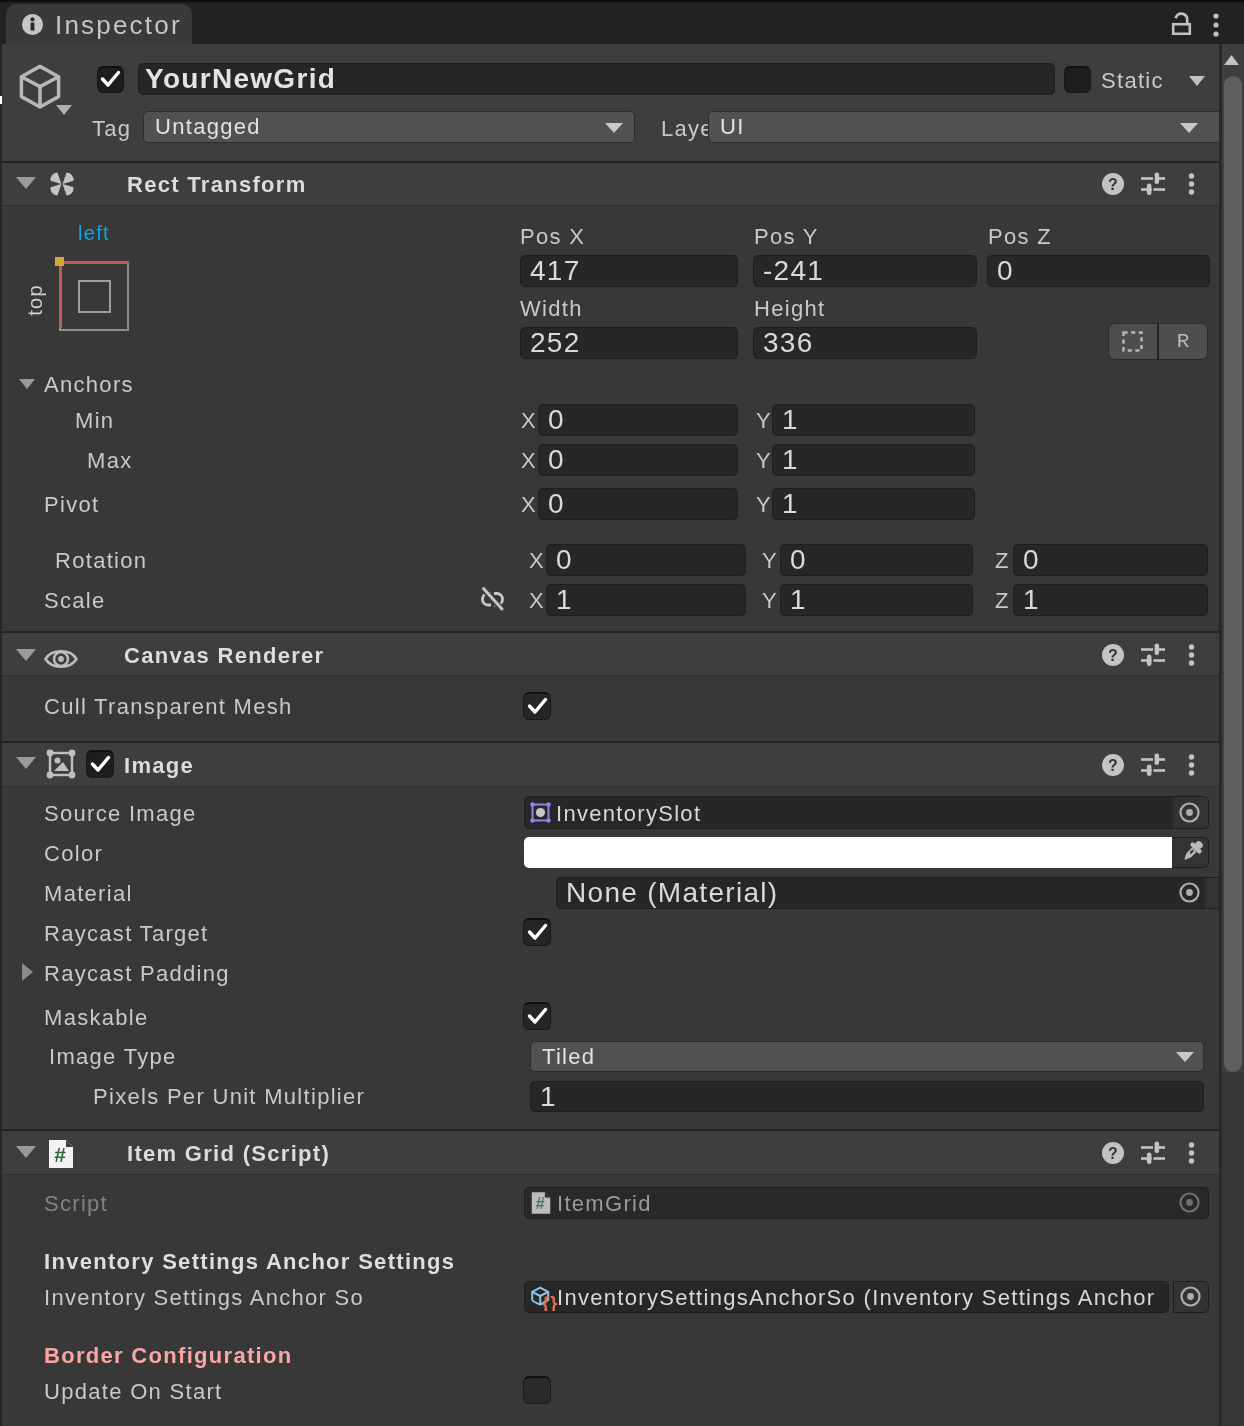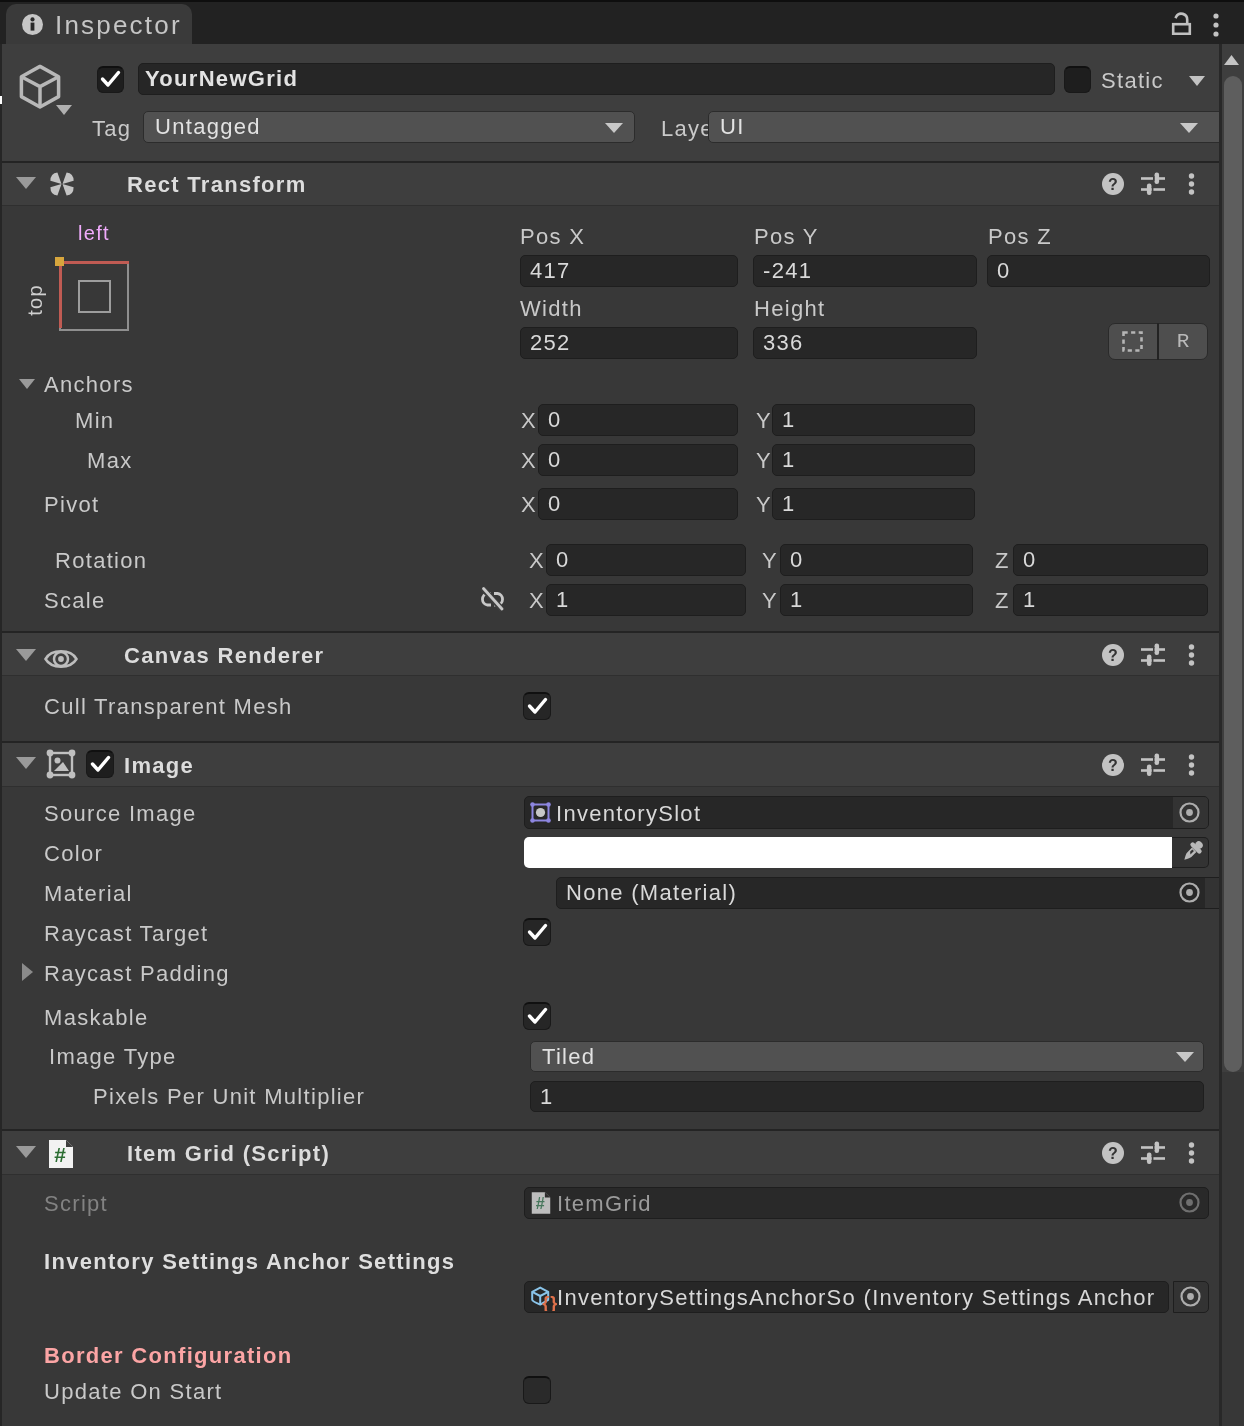--- a/index.html
+++ b/index.html
@@ -3,21 +3,21 @@
 <meta charset="utf-8">
 <style>
   html,body{margin:0;padding:0;background:#383838;}
   #root{position:relative;width:1244px;height:1426px;background:#383838;overflow:hidden;
         font-family:"Liberation Sans",sans-serif;}
   .abs{position:absolute;}
   .lbl{position:absolute;font-size:22px;line-height:26px;color:#c9c9c9;white-space:nowrap;letter-spacing:1.3px;}
   .val{color:#d8d8d8;}
   .bold{font-weight:bold;color:#dcdcdc;}
   .fld{position:absolute;background:#272727;border:1px solid #1e1e1e;border-radius:5px;
-       box-sizing:border-box;color:#d9d9d9;font-size:22px;white-space:nowrap;overflow:hidden;letter-spacing:1.3px;}
+       box-sizing:border-box;color:#d9d9d9;font-size:28px;white-space:nowrap;overflow:hidden;letter-spacing:1.3px;}
   .fld .in{position:absolute;left:9px;top:50%;transform:translateY(-50%);}
   .drop{position:absolute;background:#515151;border:1px solid #2c2c2c;border-radius:5px;
         box-sizing:border-box;color:#e2e2e2;font-size:22px;overflow:hidden;letter-spacing:1.3px;}
   .drop .in{position:absolute;left:11px;top:50%;transform:translateY(-50%);white-space:nowrap;}
   .dar{position:absolute;width:0;height:0;border-left:9px solid transparent;border-right:9px solid transparent;
        border-top:10px solid #c8c8c8;}
   .cb{position:absolute;width:28px;height:28px;background:#262626;border-radius:6px;
       box-sizing:border-box;border:1px solid #191919;border-top:2px solid #101010;}
   .hdr{position:absolute;left:0;width:1222px;background:#3e3e3e;border-top:2px solid #242424;
        border-bottom:1px solid #2f2f2f;box-sizing:border-box;}
@@ -108,21 +108,21 @@
     <rect x="5.9" y="11.5" width="4.6" height="11.4" rx="2.2" fill="#c3c3c3"></rect>
     <rect x="12" y="4" width="1.5" height="5" fill="#3e3e3e"></rect>
     <rect x="10.8" y="15" width="1.6" height="5" fill="#3e3e3e"></rect>
   </svg>
   <svg class="hico" style="left:1186px;top:173px;" width="11" height="22" viewBox="0 0 11 22">
     <circle cx="5.5" cy="3" r="2.7" fill="#c3c3c3"></circle>
       <circle cx="5.5" cy="11" r="2.7" fill="#c3c3c3"></circle>
       <circle cx="5.5" cy="19" r="2.7" fill="#c3c3c3"></circle>
   </svg>
 
-  <div class="lbl" style="left:78px;top:220px;font-size:20px;color:#f0abfc;">left</div>
+  <div class="lbl" style="left:78px;top:220px;font-size:20px;color:#0ea5e9;">left</div>
   <div class="lbl" style="left:14px;top:287px;font-size:20px;color:#cfcfcf;transform:rotate(-90deg);transform-origin:center;width:42px;text-align:center;">top</div>
   <div class="abs" style="left:59px;top:261px;width:70px;height:70px;border:2px solid #8f8f8f;box-sizing:border-box;"></div>
   <div class="abs" style="left:59px;top:261px;width:70px;height:3px;background:#c05b53;"></div>
   <div class="abs" style="left:59px;top:261px;width:3px;height:67px;background:#c05b53;"></div>
   <div class="abs" style="left:55px;top:257px;width:9px;height:9px;background:#d7a63d;"></div>
   <div class="abs" style="left:78px;top:280px;width:33px;height:33px;border:2px solid #9d9d9d;box-sizing:border-box;"></div>
 
   <div class="lbl" style="left:520px;top:224px;">Pos X</div>
   <div class="lbl" style="left:754px;top:224px;">Pos Y</div>
   <div class="lbl" style="left:988px;top:224px;">Pos Z</div>
@@ -387,20 +387,21 @@
     <path d="M18 1 L18 8 L25 8 Z" fill="#2b2b2b"></path>
     <text x="12" y="23" text-anchor="middle" font-family="Liberation Sans" font-size="21" font-weight="bold" fill="#47775c">#</text>
   </svg>
   <div class="lbl" style="left:557px;top:1191px;color:#9b9b9b;">ItemGrid</div>
   <svg class="abs" style="left:1179px;top:1192px;" width="21" height="21" viewBox="0 0 21 21">
     <circle cx="10.5" cy="10.5" r="9" fill="none" stroke="#6f6f6f" stroke-width="2.2"></circle>
     <circle cx="10.5" cy="10.5" r="3.4" fill="#6f6f6f"></circle>
   </svg>
 
   <div class="lbl bold" style="left:44px;top:1249px;color:#dedede;">Inventory Settings Anchor Settings</div>
+  <div class="lbl" style="left:44px;top:1285px;">Inventory Settings Anchor So</div>
   <div class="fld" style="left:524px;top:1281px;width:645px;height:32px;"></div>
   <svg class="abs" style="left:531px;top:1286px;" width="26" height="25" viewBox="0 0 26 25">
     <path d="M9.2 1.6 L17.2 5.8 L17.2 13.8 L9.2 18.6 Q1.2 15.4 1.2 13.8 L1.2 5.8 Z" fill="none" stroke="#8ac4e9" stroke-width="2" stroke-linejoin="round"></path>
     <path d="M1.2 5.8 L9.2 10 L17.2 5.8 M9.2 10 L9.2 18.6" fill="none" stroke="#8ac4e9" stroke-width="2"></path>
     <text x="11.2" y="23" font-family="Liberation Sans" font-size="18" font-weight="bold" fill="#e0714b" letter-spacing="1">{}</text>
   </svg>
   <div class="lbl val" style="left:557px;top:1285px;width:610px;overflow:hidden;">InventorySettingsAnchorSo (Inventory Settings Anchor</div>
   <div class="abs" style="left:1173px;top:1281px;width:36px;height:32px;background:#333333;border:1px solid #1e1e1e;border-radius:0 5px 5px 0;box-sizing:border-box;"></div>
   <svg class="abs" style="left:1180px;top:1286px;" width="21" height="21" viewBox="0 0 21 21">
     <circle cx="10.5" cy="10.5" r="9" fill="none" stroke="#adadad" stroke-width="2.2"></circle>

